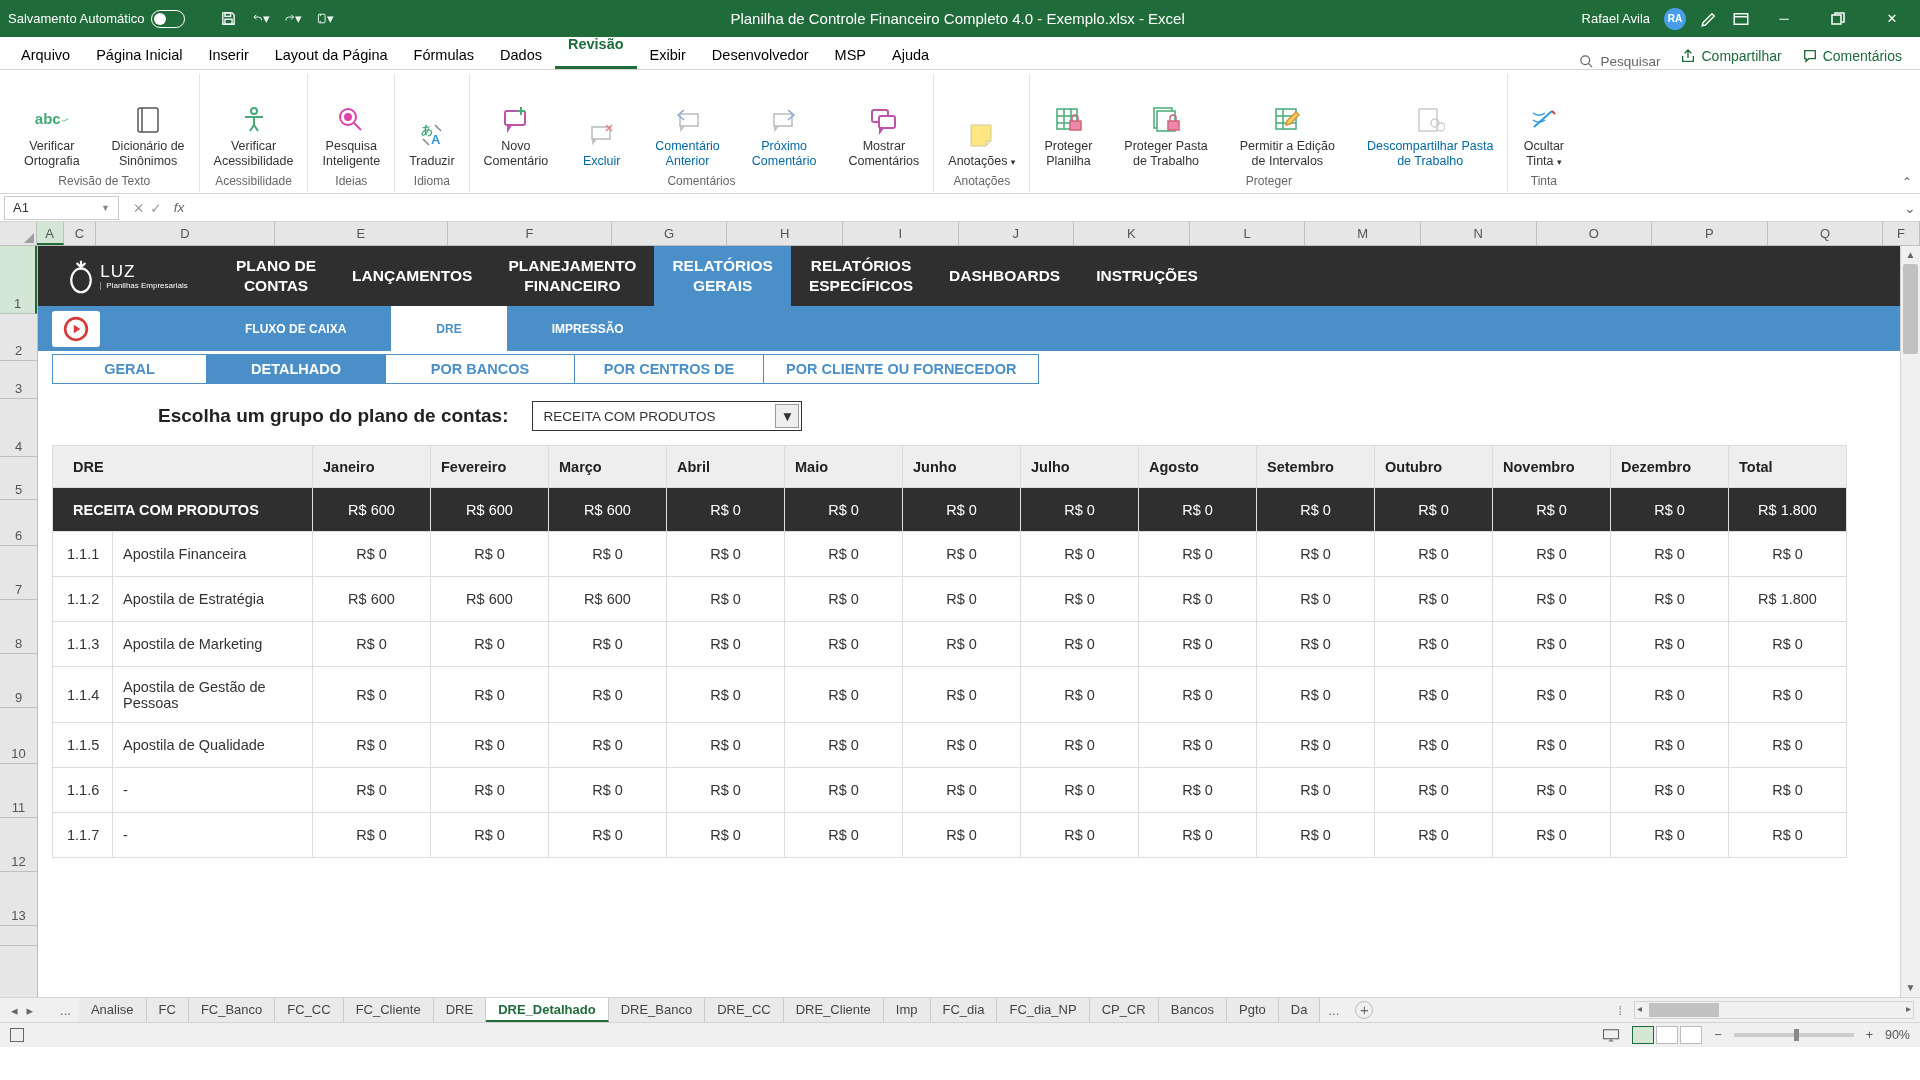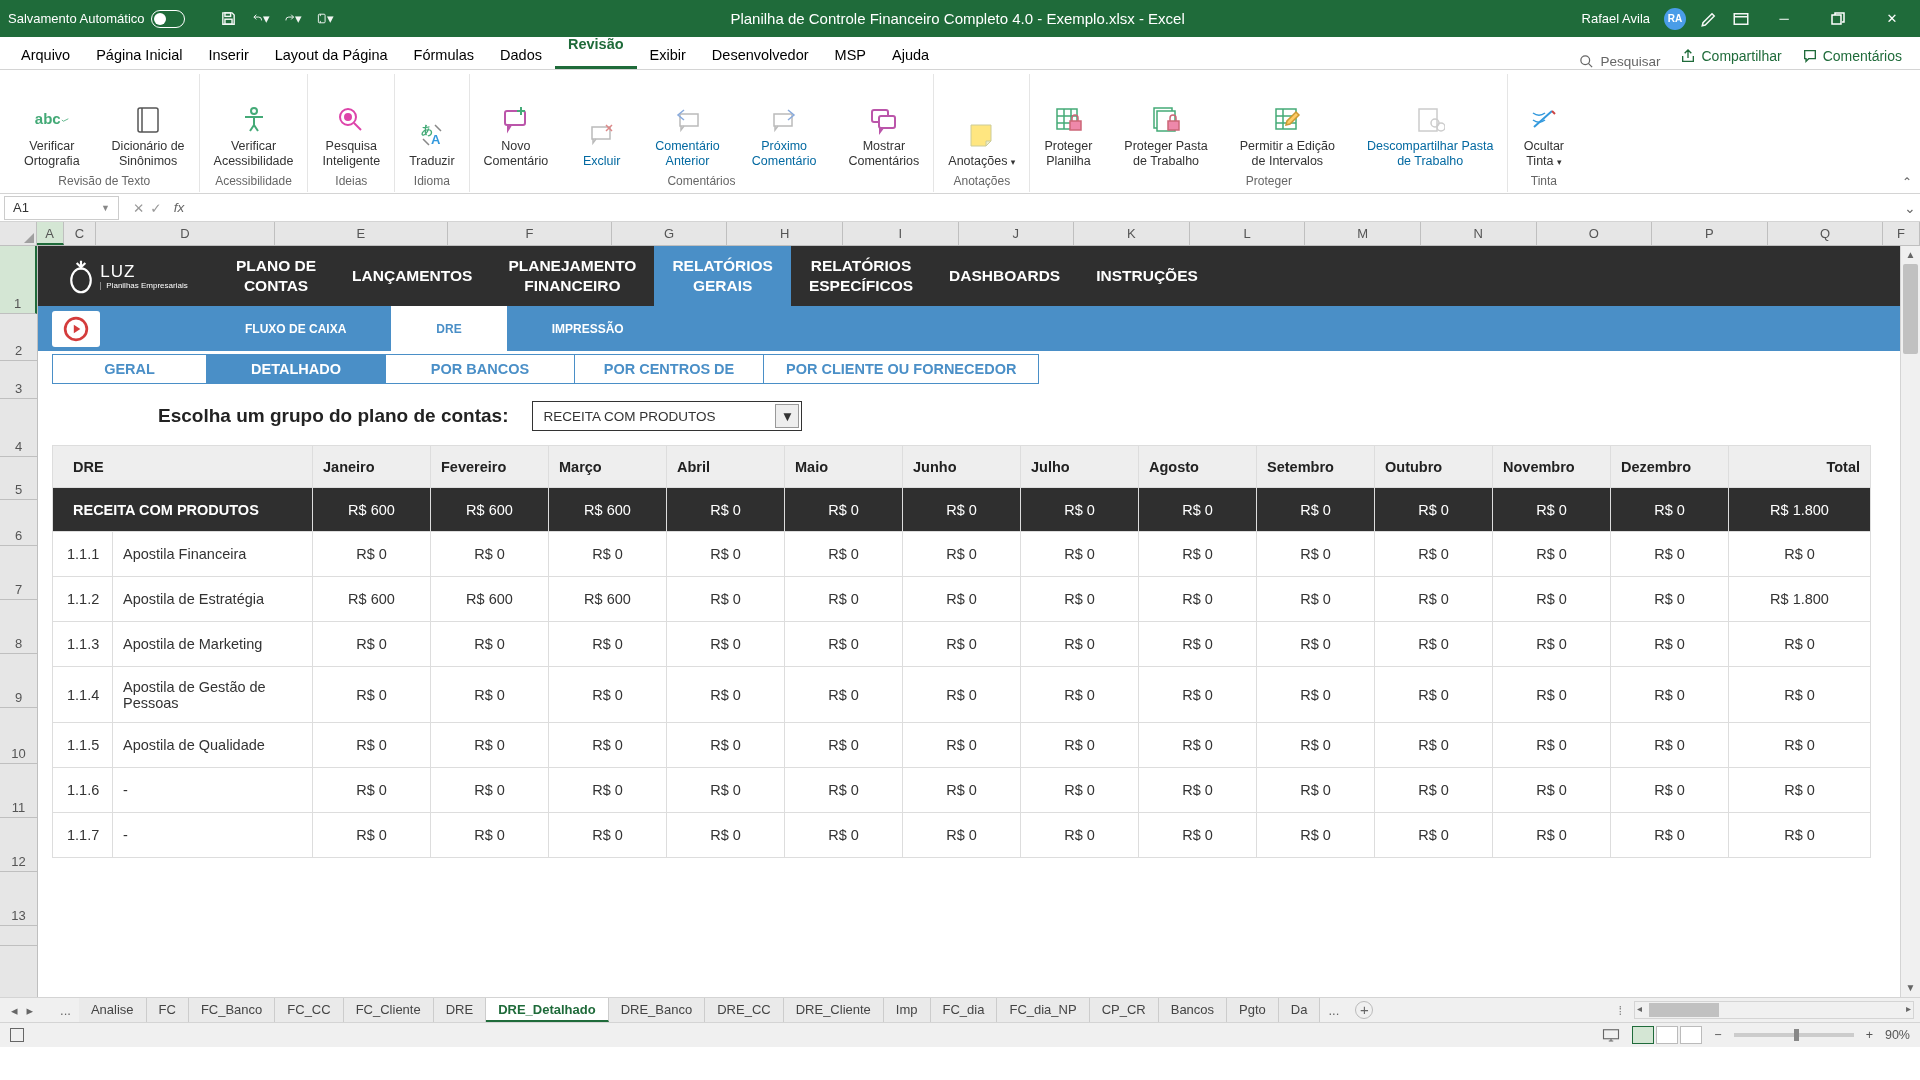--- a/index.html
+++ b/index.html
@@ -508,21 +508,21 @@
               <th style="width: 118px; text-align: left;">Março</th>
               <th style="width: 118px; text-align: left;">Abril</th>
               <th style="width: 118px; text-align: left;">Maio</th>
               <th style="width: 118px; text-align: left;">Junho</th>
               <th style="width: 118px; text-align: left;">Julho</th>
               <th style="width: 118px; text-align: left;">Agosto</th>
               <th style="width: 118px; text-align: left;">Setembro</th>
               <th style="width: 118px; text-align: left;">Outubro</th>
               <th style="width: 118px; text-align: left;">Novembro</th>
               <th style="width: 118px; text-align: left;">Dezembro</th>
-              <th style="width: 142px; text-align: right;">Total</th>
+              <th style="width: 118px; text-align: left;">Total</th>
             </tr>
           </thead>
         <tbody id="tbody">
             <tr class="hdr-row">
               <td colspan="2" style="padding-left: 20px;">RECEITA COM PRODUTOS</td>
               <td class="num">R$ 600</td>
               <td class="num">R$ 600</td>
               <td class="num">R$ 600</td>
               <td class="num">R$ 0</td>
               <td class="num">R$ 0</td>

